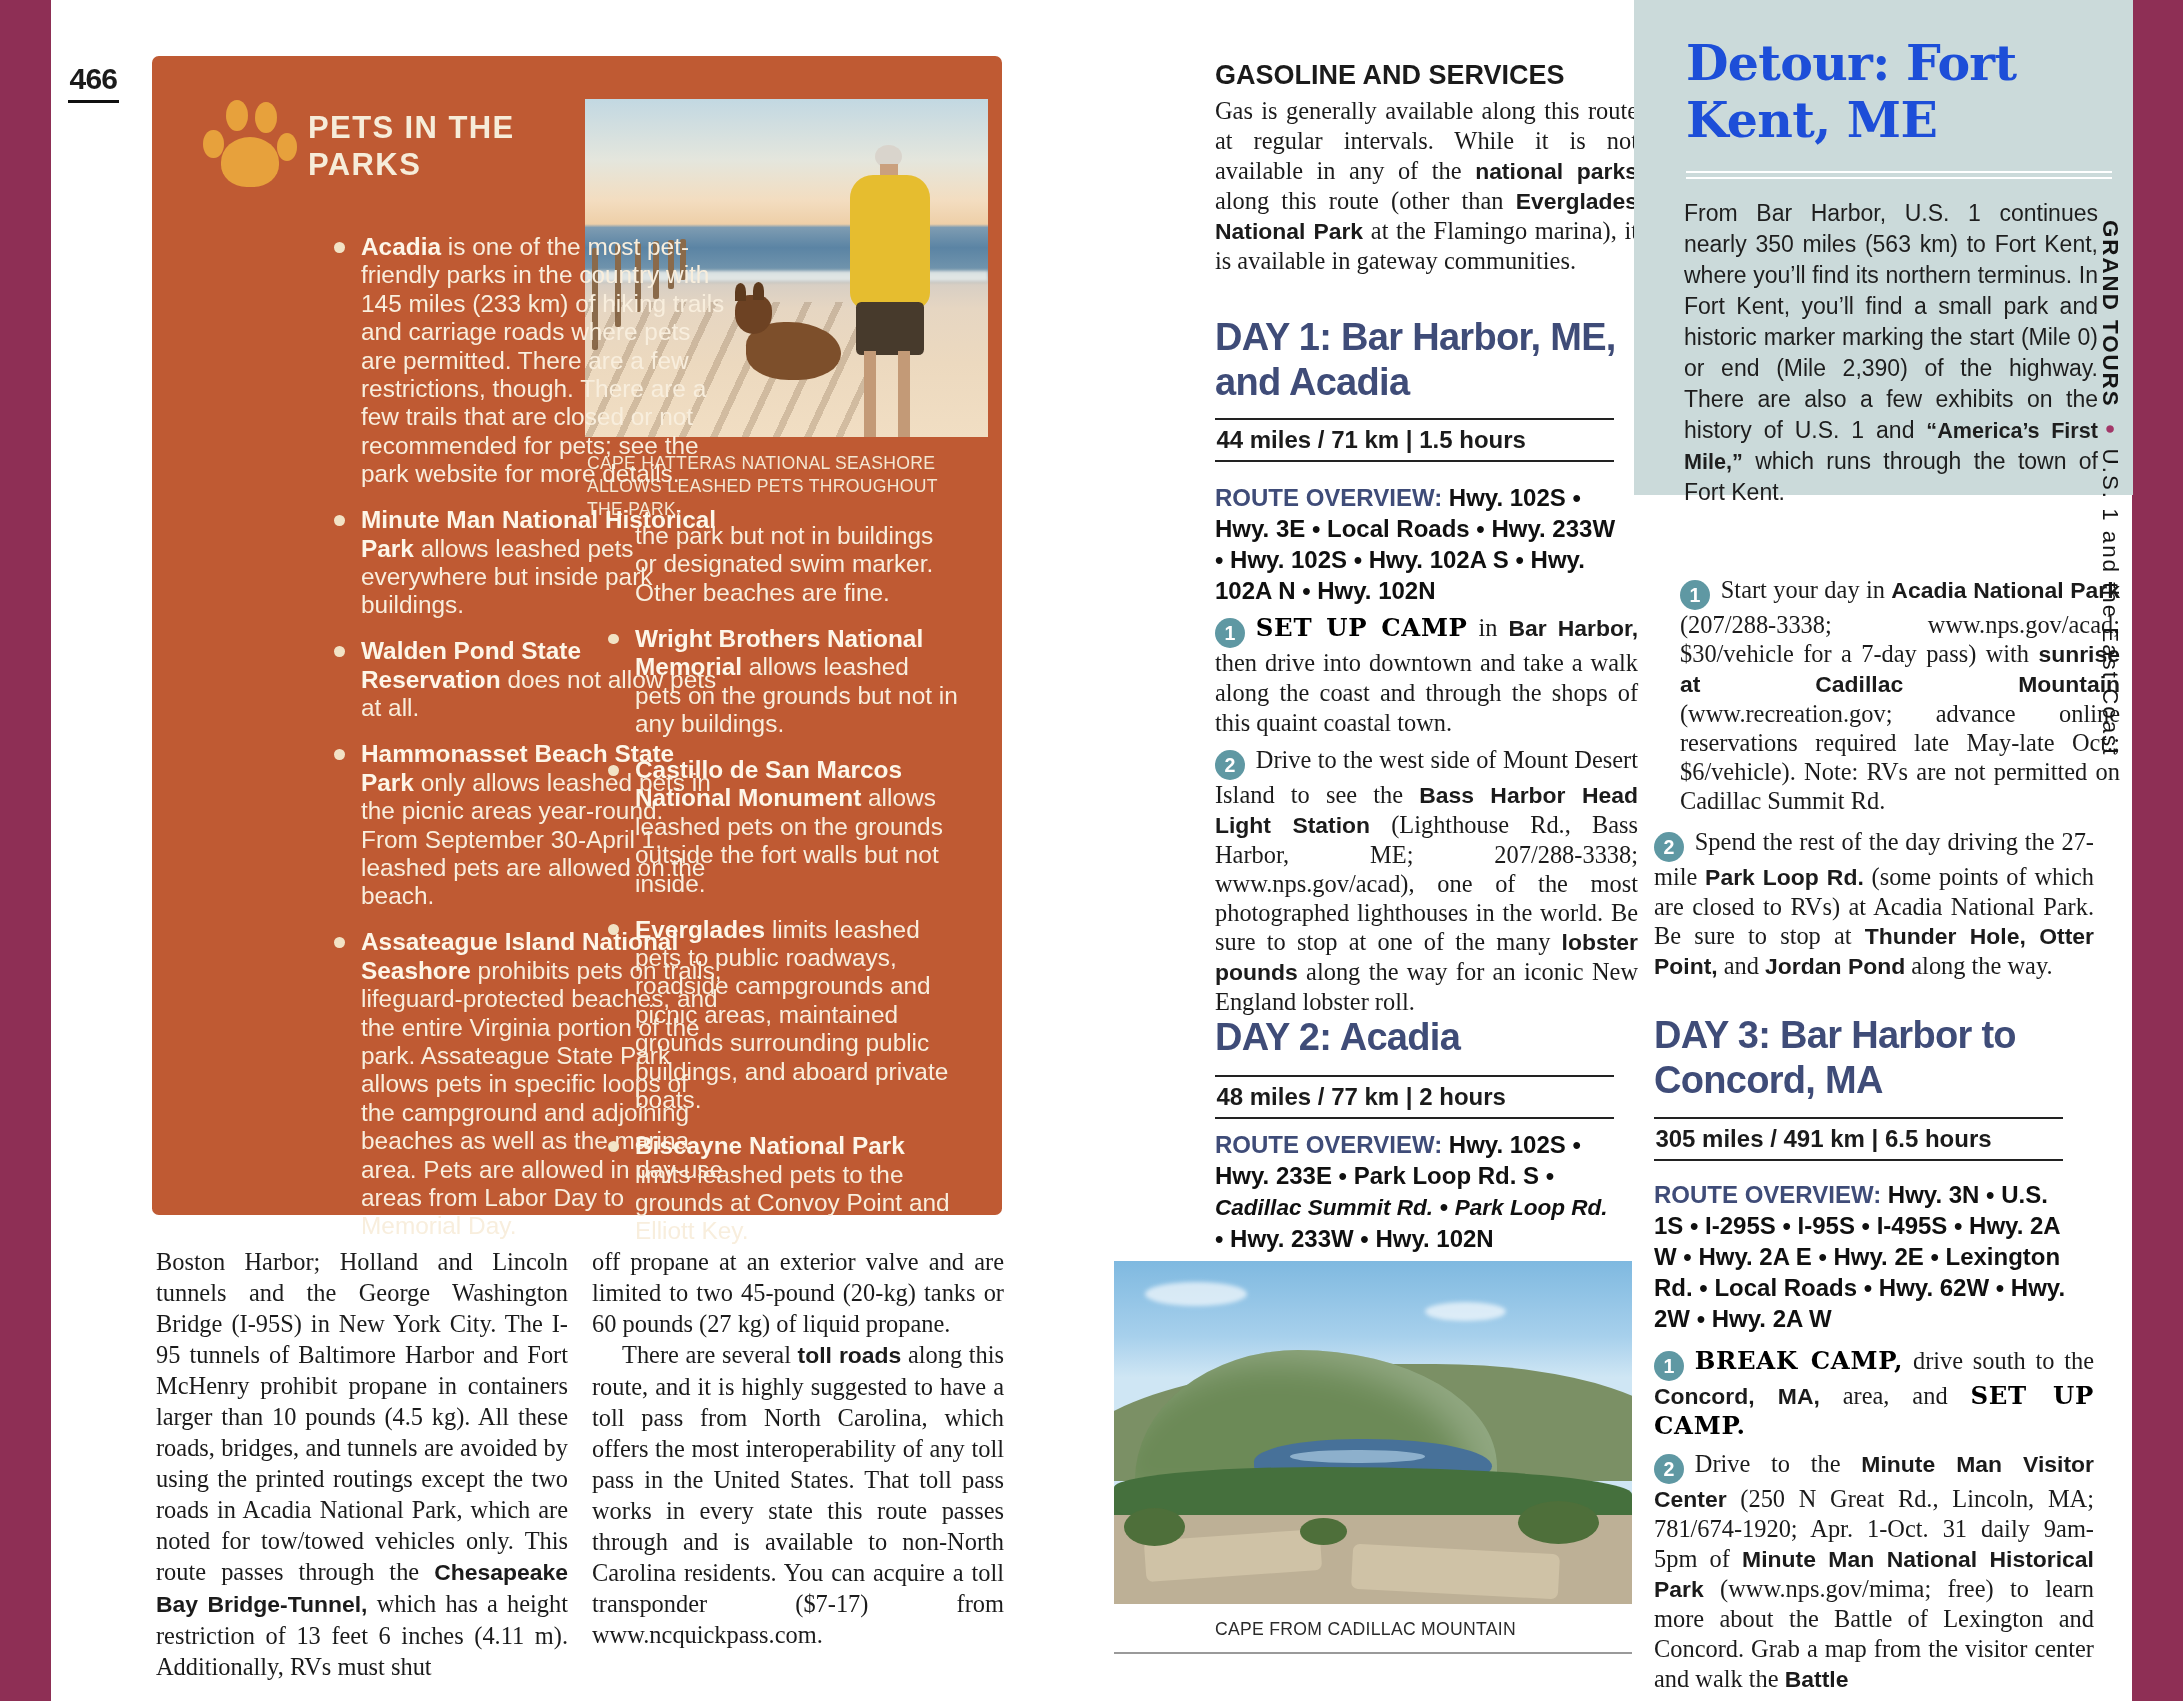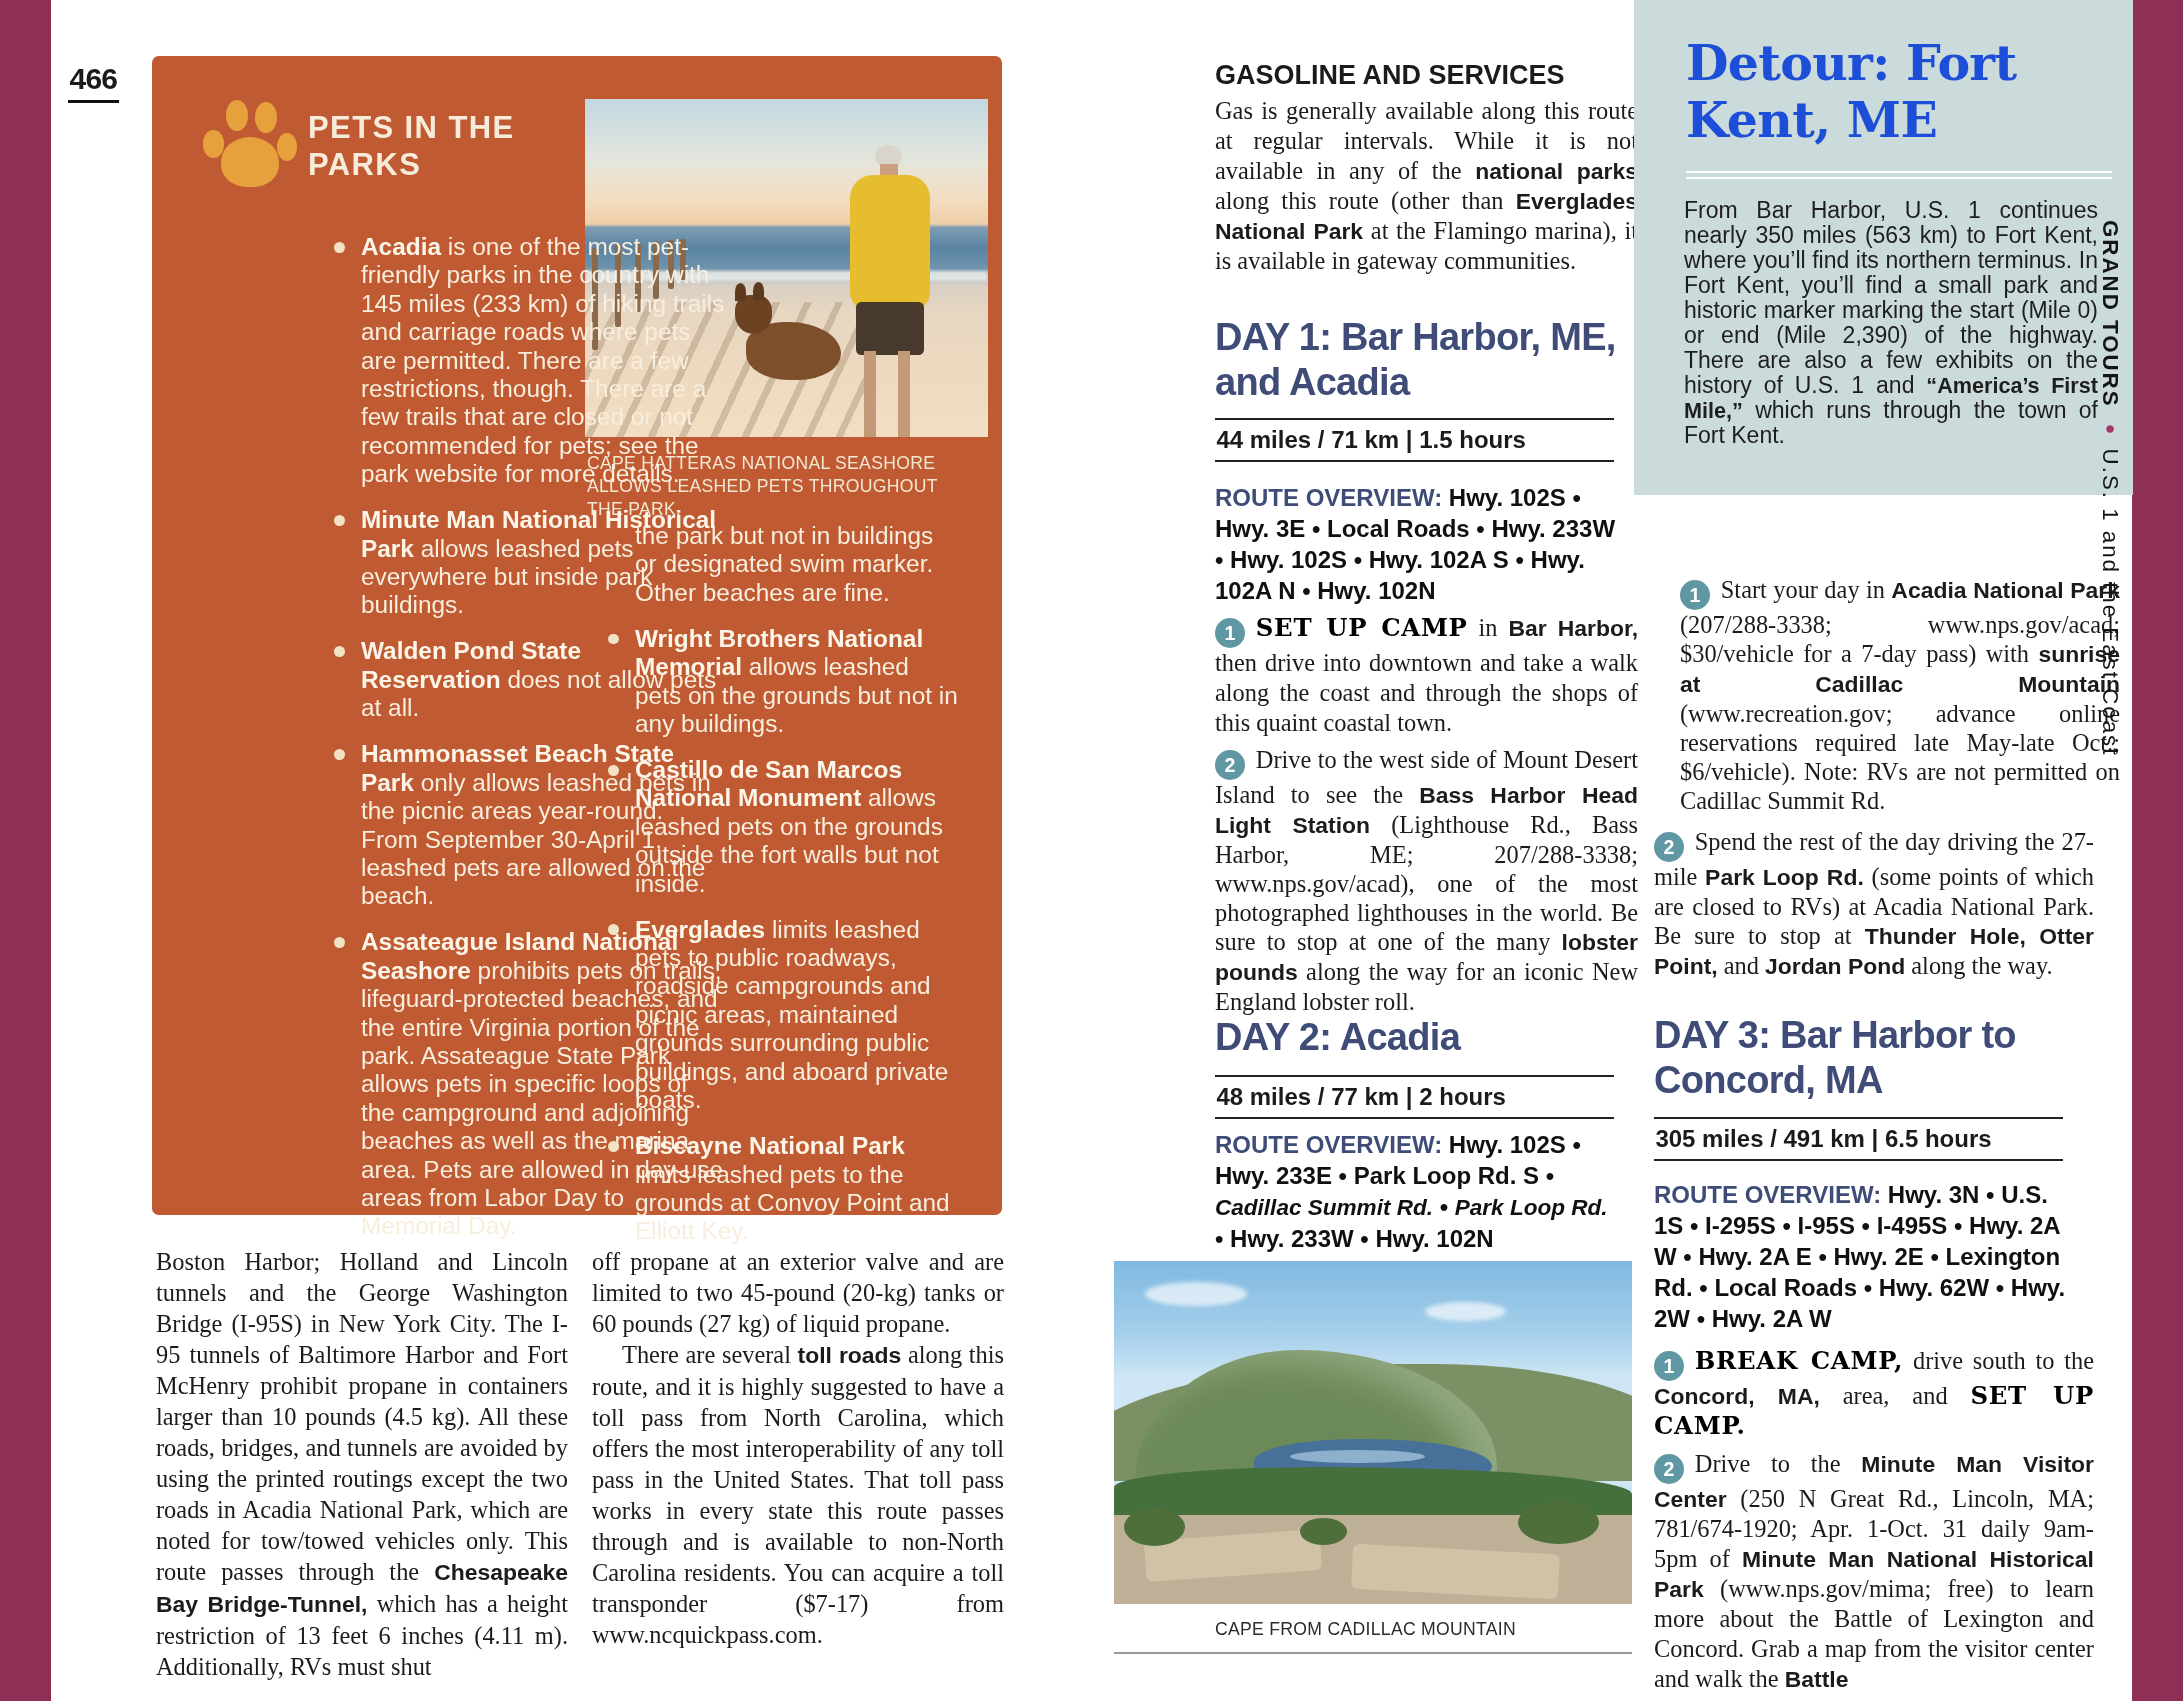--- a/index.html
+++ b/index.html
@@ -69,21 +69,21 @@
   .caption-dark{position:absolute;font-family:"Liberation Sans",sans-serif;font-size:17.6px;
                 letter-spacing:0.3px;color:#2b2b2b;}
   .rule{position:absolute;height:2px;background:#9a9a9a;}
 
   
   #detour-box{position:absolute;left:1634px;top:0;width:499px;height:495px;background:#cbdada;}
   #detour-head{position:absolute;left:52px;top:35px;width:420px;font-family:"DejaVu Serif",serif;
                font-weight:700;font-size:49px;line-height:57px;letter-spacing:-0.7px;color:#1d4ed8;}
   .dbl-rule{position:absolute;left:52px;width:426px;height:2px;background:#ffffff;}
   #detour-body{position:absolute;left:50px;top:198px;width:414px;font-family:"Liberation Sans",sans-serif;
-               font-size:23px;line-height:25px;text-align:justify;color:#1e1e1e;}
+               font-size:23px;line-height:31px;text-align:justify;color:#1e1e1e;}
 
   
   #photo2{position:absolute;left:1114px;top:1261px;width:518px;height:343px;overflow:hidden;
           background:linear-gradient(180deg,#7fb9e0 0%,#a7d0ec 22%,#cfe6f4 34%,#cfe6f4 36%);}
   .ridge-far{position:absolute;left:-10%;top:30%;width:120%;height:34%;background:#7b9065;
              border-radius:50% 40% 0 0/90% 70% 0 0;}
   .ridge-main{position:absolute;left:4%;top:26%;width:70%;height:40%;background:#6c8a57;
               border-radius:45% 55% 0 0/95% 85% 0 0;
               box-shadow:inset -27px 12.2px 34px rgba(255,255,255,.25);}
   .lake{position:absolute;left:27%;top:52%;width:46%;height:15%;background:#477199;

